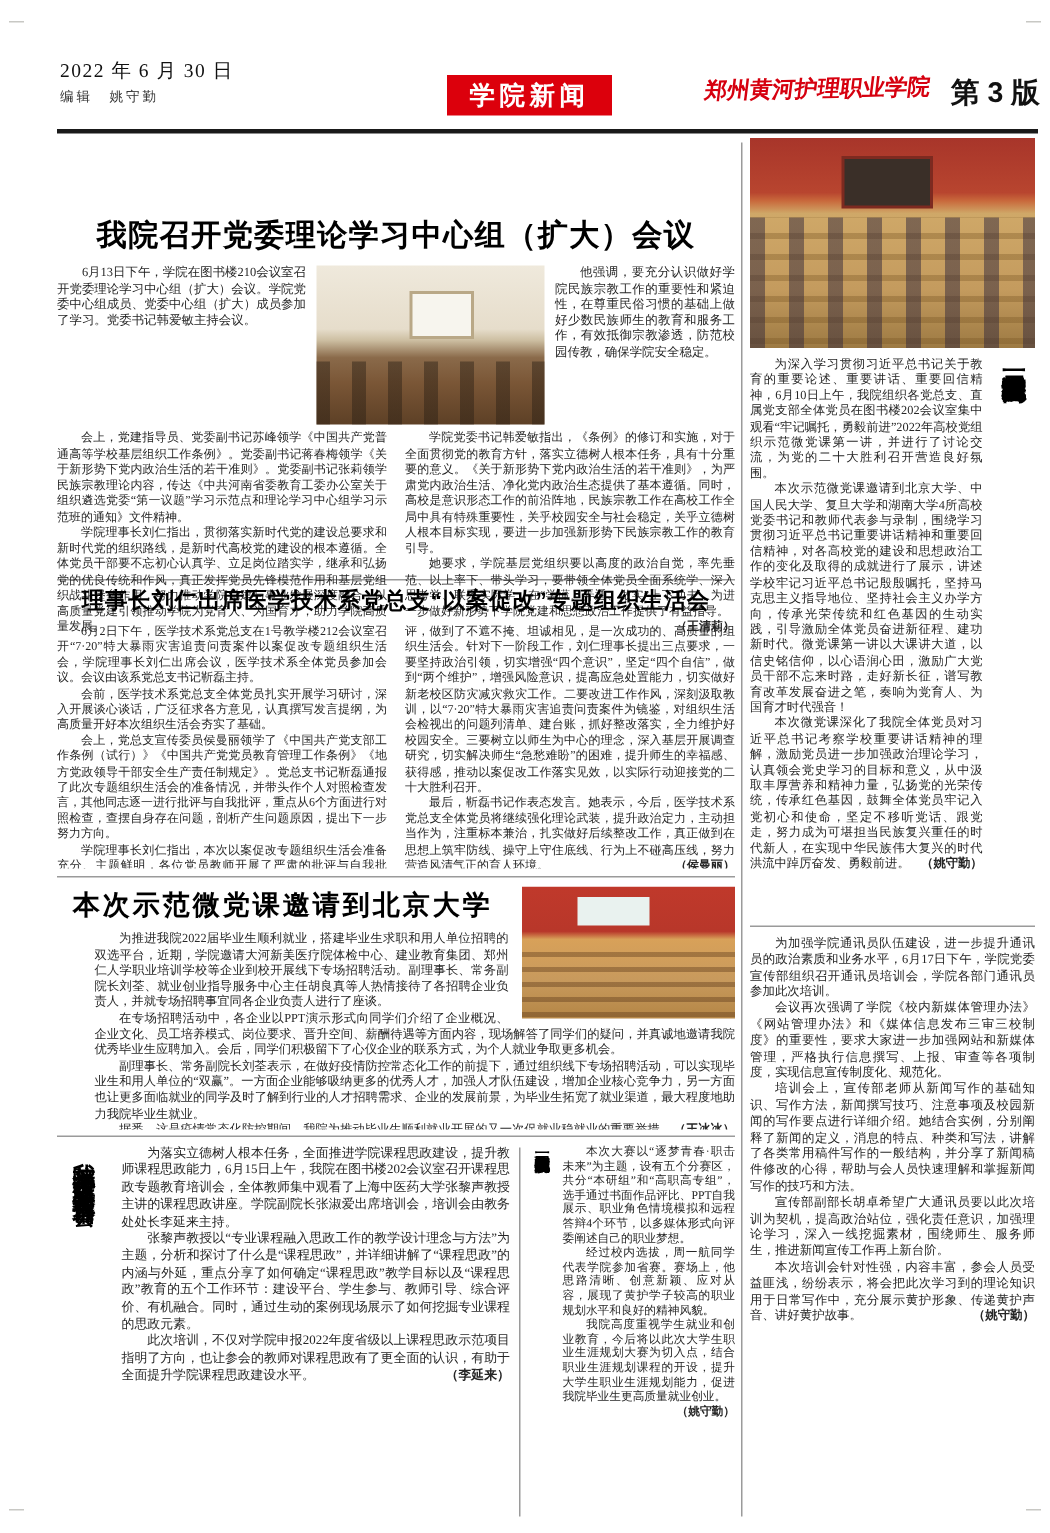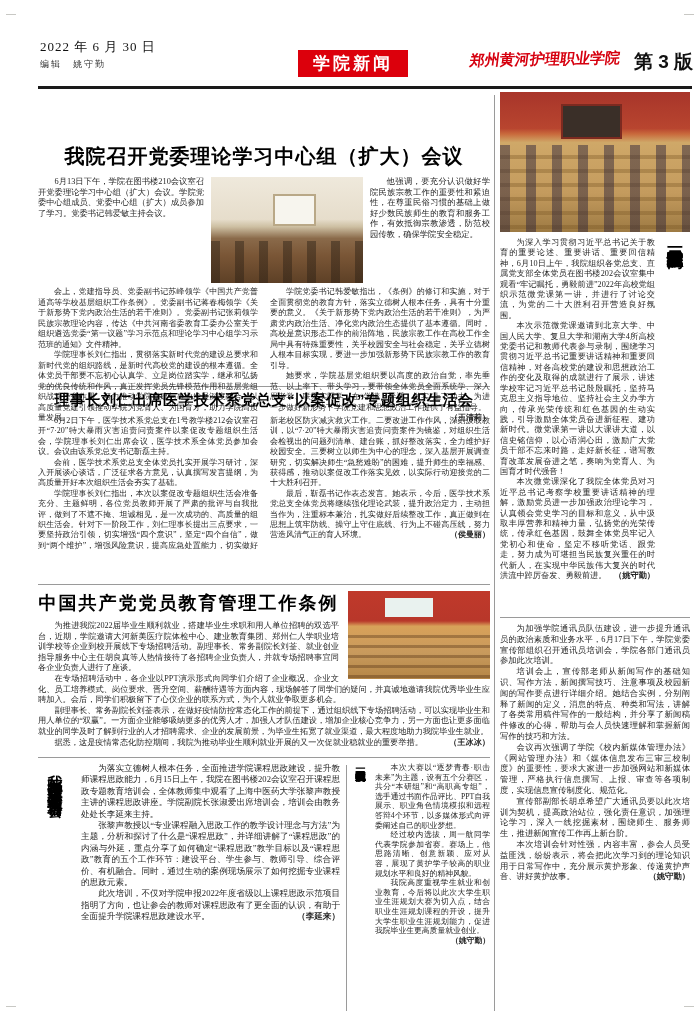--- a/index.html
+++ b/index.html
@@ -116,32 +116,33 @@
         <span class="byline">（王清莉）</span>
       </p>
     </div>
   </section>
 
   <section class="box a2">
     <h2>理事长刘仁出席医学技术系党总支“以案促改”专题组织生活会</h2>
     <div class="a2-cols">
       <p>6月2日下午，医学技术系党总支在1号教学楼212会议室召开“7·20”特大暴雨灾害追责问责案件以案促改专题组织生活会，学院理事长刘仁出席会议，医学技术系全体党员参加会议。会议由该系党总支书记靳磊主持。</p>
       <p>会前，医学技术系党总支全体党员扎实开展学习研讨，深入开展谈心谈话，广泛征求各方意见，认真撰写发言提纲，为高质量开好本次组织生活会夯实了基础。</p>
+      <p>会上，党总支宣传委员侯曼丽领学了《中国共产党支部工作条例（试行）》《中国共产党党员教育管理工作条例》《地方党政领导干部安全生产责任制规定》。党总支书记靳磊通报了此次专题组织生活会的准备情况，并带头作个人对照检查发言，其他同志逐一进行批评与自我批评，重点从6个方面进行对照检查，查摆自身存在问题，剖析产生问题原因，提出下一步努力方向。</p>
       <p>学院理事长刘仁指出，本次以案促改专题组织生活会准备充分、主题鲜明，各位党员教师开展了严肃的批评与自我批评，做到了不遮不掩、坦诚相见，是一次成功的、高质量的组织生活会。针对下一阶段工作，刘仁理事长提出三点要求，一要坚持政治引领，切实增强“四个意识”，坚定“四个自信”，做到“两个维护”，增强风险意识，提高应急处置能力，切实做好新老校区防灾减灾救灾工作。二要改进工作作风，深刻汲取教训，以“7·20”特大暴雨灾害追责问责案件为镜鉴，对组织生活会检视出的问题列清单、建台账，抓好整改落实，全力维护好校园安全。三要树立以师生为中心的理念，深入基层开展调查研究，切实解决师生“急愁难盼”的困难，提升师生的幸福感、获得感，推动以案促改工作落实见效，以实际行动迎接党的二十大胜利召开。</p>
       <p>
         <span>最后，靳磊书记作表态发言。她表示，今后，医学技术系党总支全体党员将继续强化理论武装，提升政治定力，主动担当作为，注重标本兼治，扎实做好后续整改工作，真正做到在思想上筑牢防线、操守上守住底线、行为上不碰高压线，努力营造风清气正的育人环境。</span>
         <span class="byline">（侯曼丽）</span>
       </p>
     </div>
   </section>
 
   <section class="box a3">
     <div class="photo3"></div>
-    <h2>中国共产党党员教育管理工作条例</h2>
-    <div class="body-txt" style="font-size:8.2px;line-height:10.6px;">
+    <h2>本次示范微党课邀请到北京大学</h2>
+    <div class="body-txt" style="font-size:8.2px;line-height:10.6px;margin-left:25px;">
       <p>为推进我院2022届毕业生顺利就业，搭建毕业生求职和用人单位招聘的双选平台，近期，学院邀请大河新美医疗院体检中心、建业教育集团、郑州仁人学职业培训学校等企业到校开展线下专场招聘活动。副理事长、常务副院长刘荃、就业创业指导服务中心主任胡良真等人热情接待了各招聘企业负责人，并就专场招聘事宜同各企业负责人进行了座谈。</p>
       <p>在专场招聘活动中，各企业以PPT演示形式向同学们介绍了企业概况、企业文化、员工培养模式、岗位要求、晋升空间、薪酬待遇等方面内容，现场解答了同学们的疑问，并真诚地邀请我院优秀毕业生应聘加入。会后，同学们积极留下了心仪企业的联系方式，为个人就业争取更多机会。</p>
       <p>副理事长、常务副院长刘荃表示，在做好疫情防控常态化工作的前提下，通过组织线下专场招聘活动，可以实现毕业生和用人单位的“双赢”。一方面企业能够吸纳更多的优秀人才，加强人才队伍建设，增加企业核心竞争力，另一方面也让更多面临就业的同学及时了解到行业的人才招聘需求、企业的发展前景，为毕业生拓宽了就业渠道，最大程度地助力我院毕业生就业。</p>
       <p>
         <span>据悉，这是疫情常态化防控期间，我院为推动毕业生顺利就业开展的又一次促就业稳就业的重要举措。</span>
         <span class="byline">（王冰冰）</span>
       </p>
     </div>
   </section>
 
@@ -179,22 +180,22 @@
       <p>
         <span>本次微党课深化了我院全体党员对习近平总书记考察学校重要讲话精神的理解，激励党员进一步加强政治理论学习，认真领会党史学习的目标和意义，从中汲取丰厚营养和精神力量，弘扬党的光荣传统，传承红色基因，鼓舞全体党员牢记入党初心和使命，坚定不移听党话、跟党走，努力成为可堪担当民族复兴重任的时代新人，在实现中华民族伟大复兴的时代洪流中踔厉奋发、勇毅前进。</span>
         <span class="byline">（姚守勤）</span>
       </p>
     </div>
   </section>
 
   <section class="box aR2">
     <div class="body-txt">
       <p>为加强学院通讯员队伍建设，进一步提升通讯员的政治素质和业务水平，6月17日下午，学院党委宣传部组织召开通讯员培训会，学院各部门通讯员参加此次培训。</p>
+      <p>会议再次强调了学院《校内新媒体管理办法》《网站管理办法》和《媒体信息发布三审三校制度》的重要性，要求大家进一步加强网站和新媒体管理，严格执行信息撰写、上报、审查等各项制度，实现信息宣传制度化、规范化。</p>
       <p>培训会上，宣传部老师从新闻写作的基础知识、写作方法，新闻撰写技巧、注意事项及校园新闻的写作要点进行详细介绍。她结合实例，分别阐释了新闻的定义，消息的特点、种类和写法，讲解了各类常用稿件写作的一般结构，并分享了新闻稿件修改的心得，帮助与会人员快速理解和掌握新闻写作的技巧和方法。</p>
-      <p>会议再次强调了学院《校内新媒体管理办法》《网站管理办法》和《媒体信息发布三审三校制度》的重要性，要求大家进一步加强网站和新媒体管理，严格执行信息撰写、上报、审查等各项制度，实现信息宣传制度化、规范化。</p>
       <p>宣传部副部长胡卓希望广大通讯员要以此次培训为契机，提高政治站位，强化责任意识，加强理论学习，深入一线挖掘素材，围绕师生、服务师生，推进新闻宣传工作再上新台阶。</p>
       <p>
         <span>本次培训会针对性强，内容丰富，参会人员受益匪浅，纷纷表示，将会把此次学习到的理论知识用于日常写作中，充分展示黄护形象、传递黄护声音、讲好黄护故事。</span>
         <span class="byline">（姚守勤）</span>
       </p>
     </div>
   </section>
 
   <div class="crop" style="left:6px;top:14px;width:10px;height:1px;"></div>
   <div class="crop" style="left:684px;top:14px;width:10px;height:1px;"></div>

